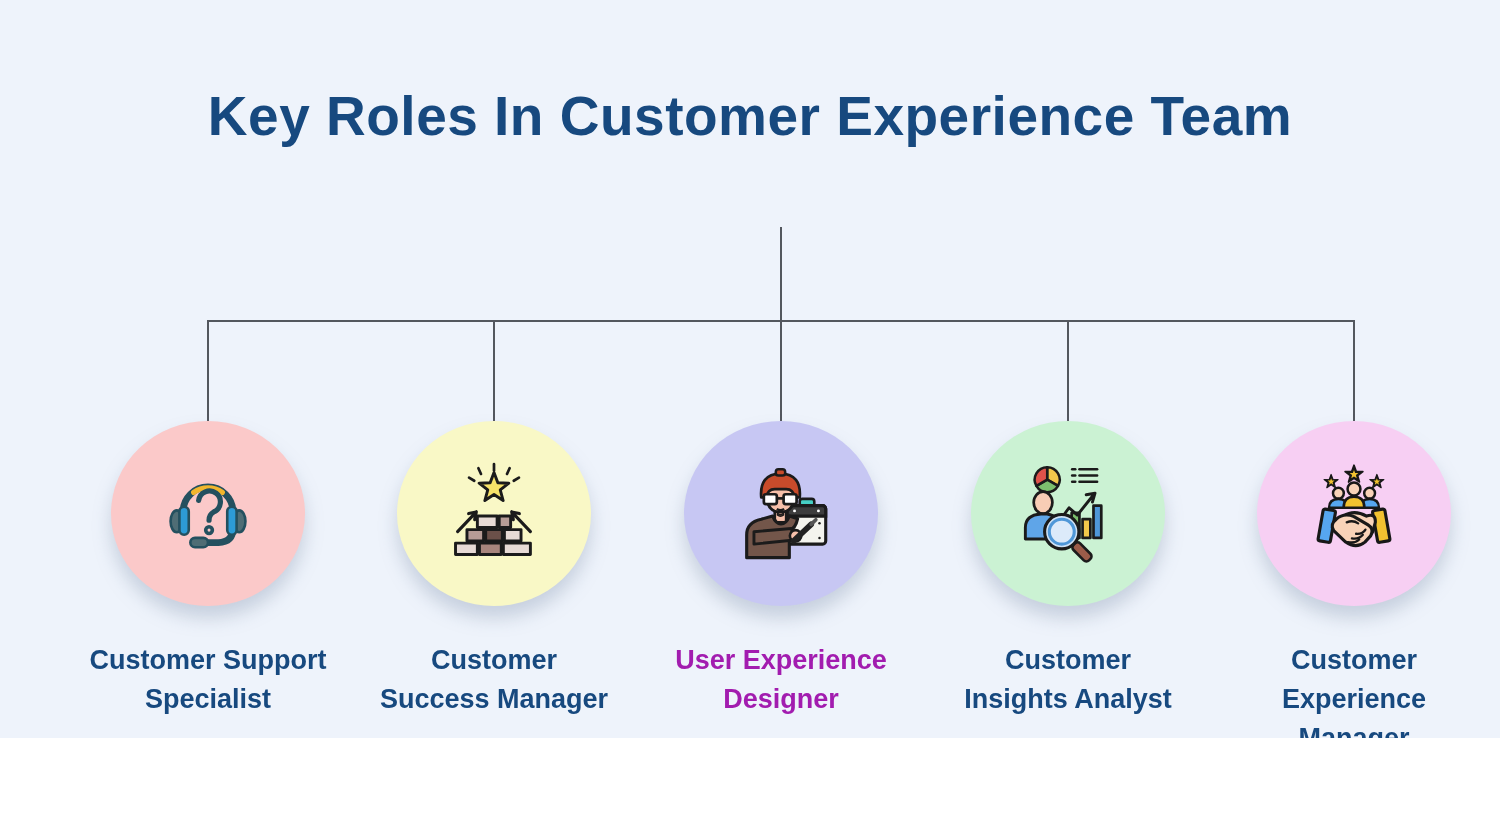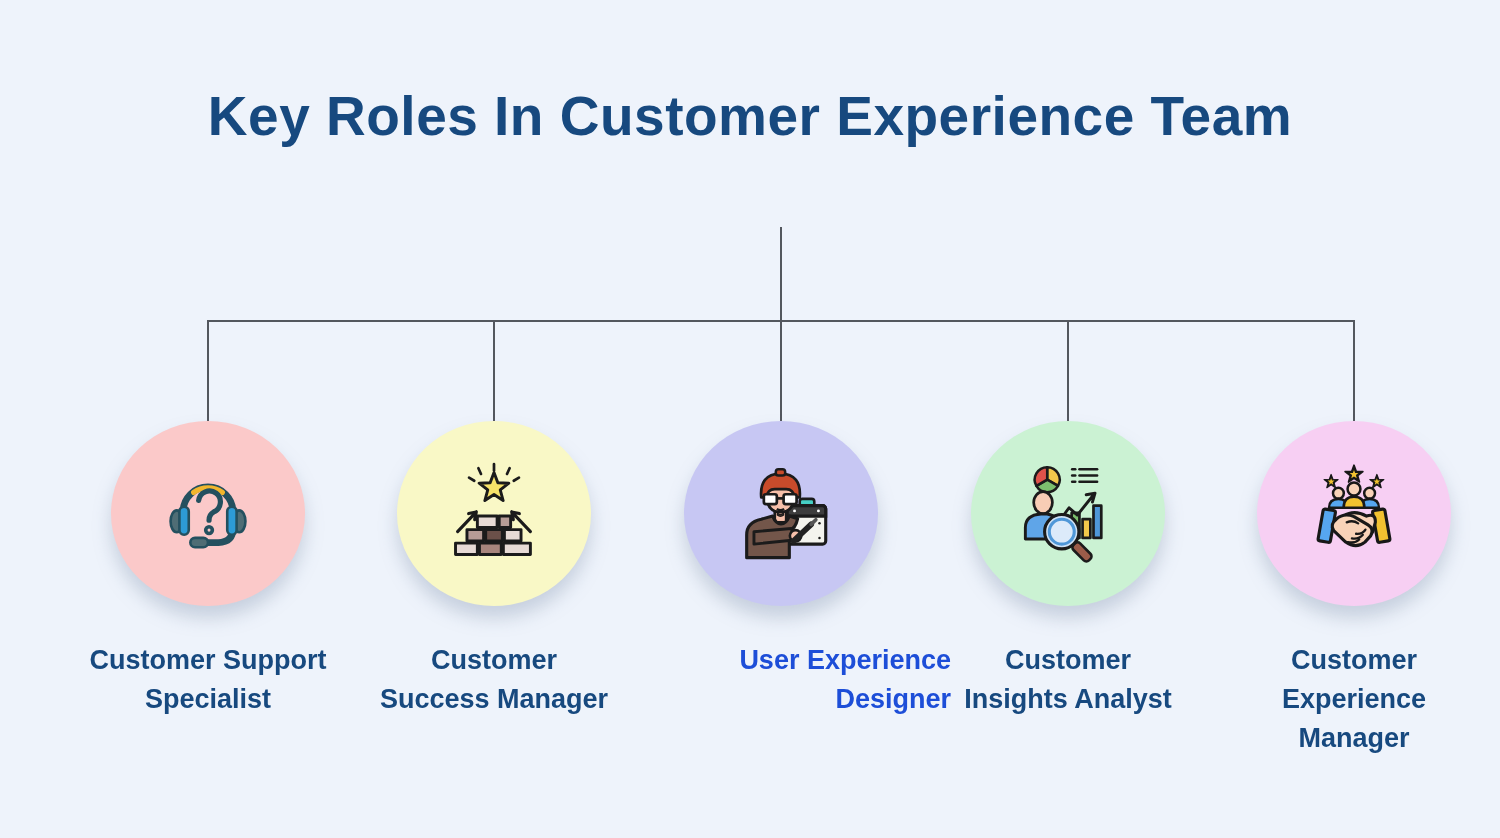--- a/index.html
+++ b/index.html
@@ -1,20 +1,20 @@
 <!DOCTYPE html>
 <html><head>
 <meta charset="utf-8">
 <style>
   * { margin:0; padding:0; box-sizing:border-box; }
   html,body { width:1500px; height:838px; }
   body { font-family:"Liberation Sans","DejaVu Sans",sans-serif; }
 
   .canvas {
-    position:relative; width:1500px; height:838px;
+    position:relative; width:1500px; height:738px;
     background:#eef3fb; overflow:hidden;
   }
 
   .title {
     position:absolute; top:84px; left:0; width:1500px;
     text-align:center; font-size:55px; font-weight:800;
     color:#17497f; letter-spacing:0.5px; line-height:64px;
   }
 
   .connectors { position:absolute; top:0; left:0; pointer-events:none; }
@@ -225,21 +225,21 @@
         <path d="M44,77 Q51,78.5 55,74.5"></path>
         <path d="M43,58 Q49,55.5 54,59"></path>
       </g>
     </svg>
   </div>
 
   <div class="role-label l1" style="color: rgb(23, 73, 127);">Customer Support
 Specialist</div>
   <div class="role-label l2" style="color: rgb(23, 73, 127);">Customer
 Success Manager</div>
-  <div class="role-label l3" style="color: #1d4ed8; text-align: right;">User Experience
+  <div class="role-label l3" style="color: #a21caf;">User Experience
 Designer</div>
   <div class="role-label l4" style="color: rgb(23, 73, 127);">Customer
 Insights Analyst</div>
   <div class="role-label l5" style="color: rgb(23, 73, 127);">Customer
 Experience
 Manager</div>
 
 </div>
 
 </body></html>

